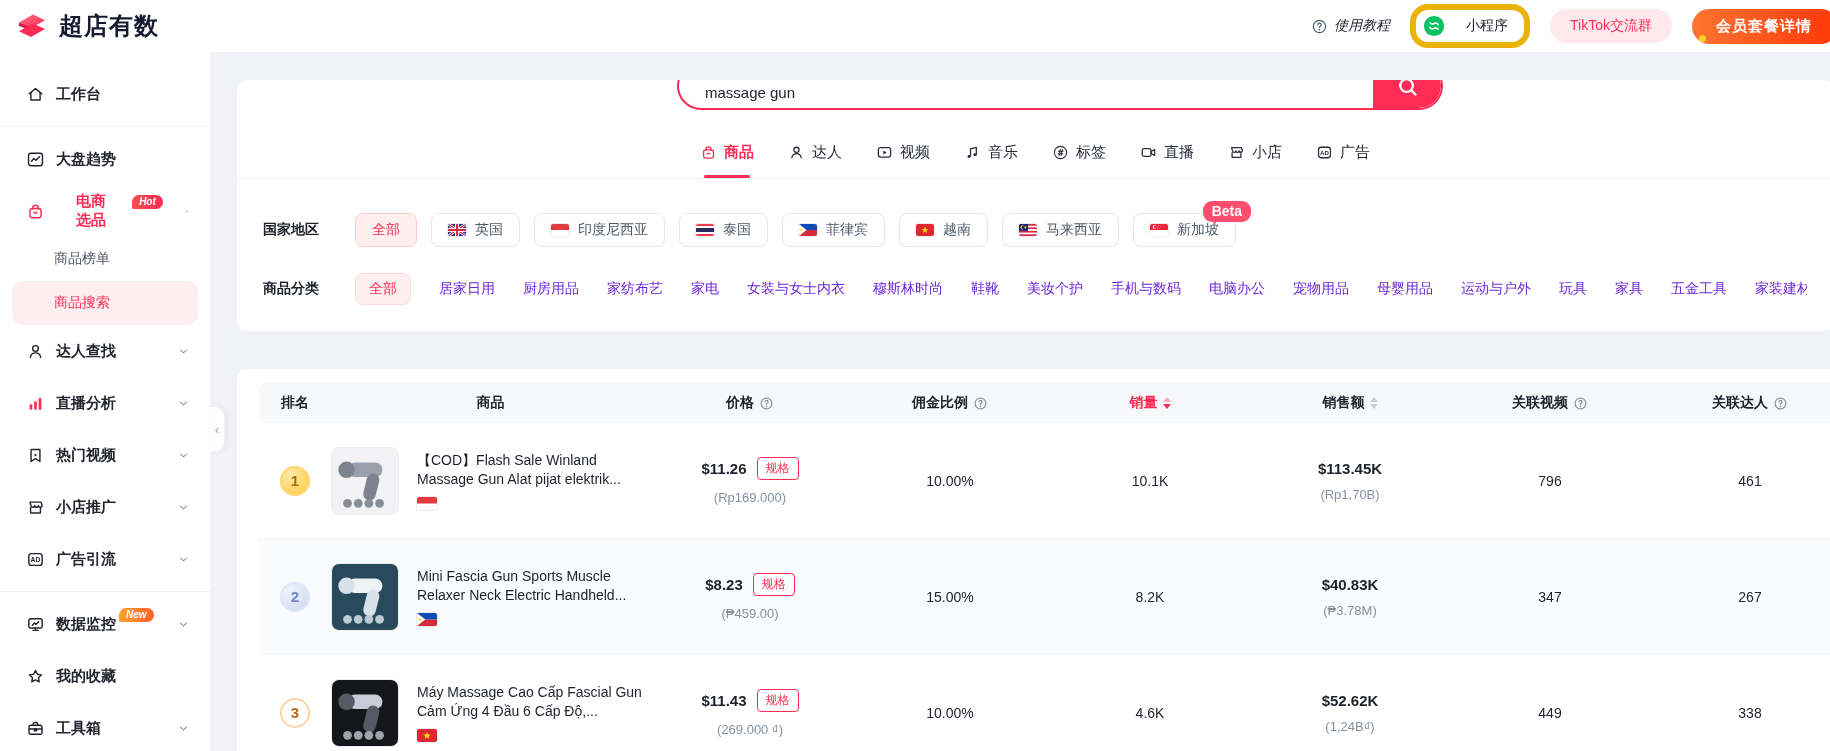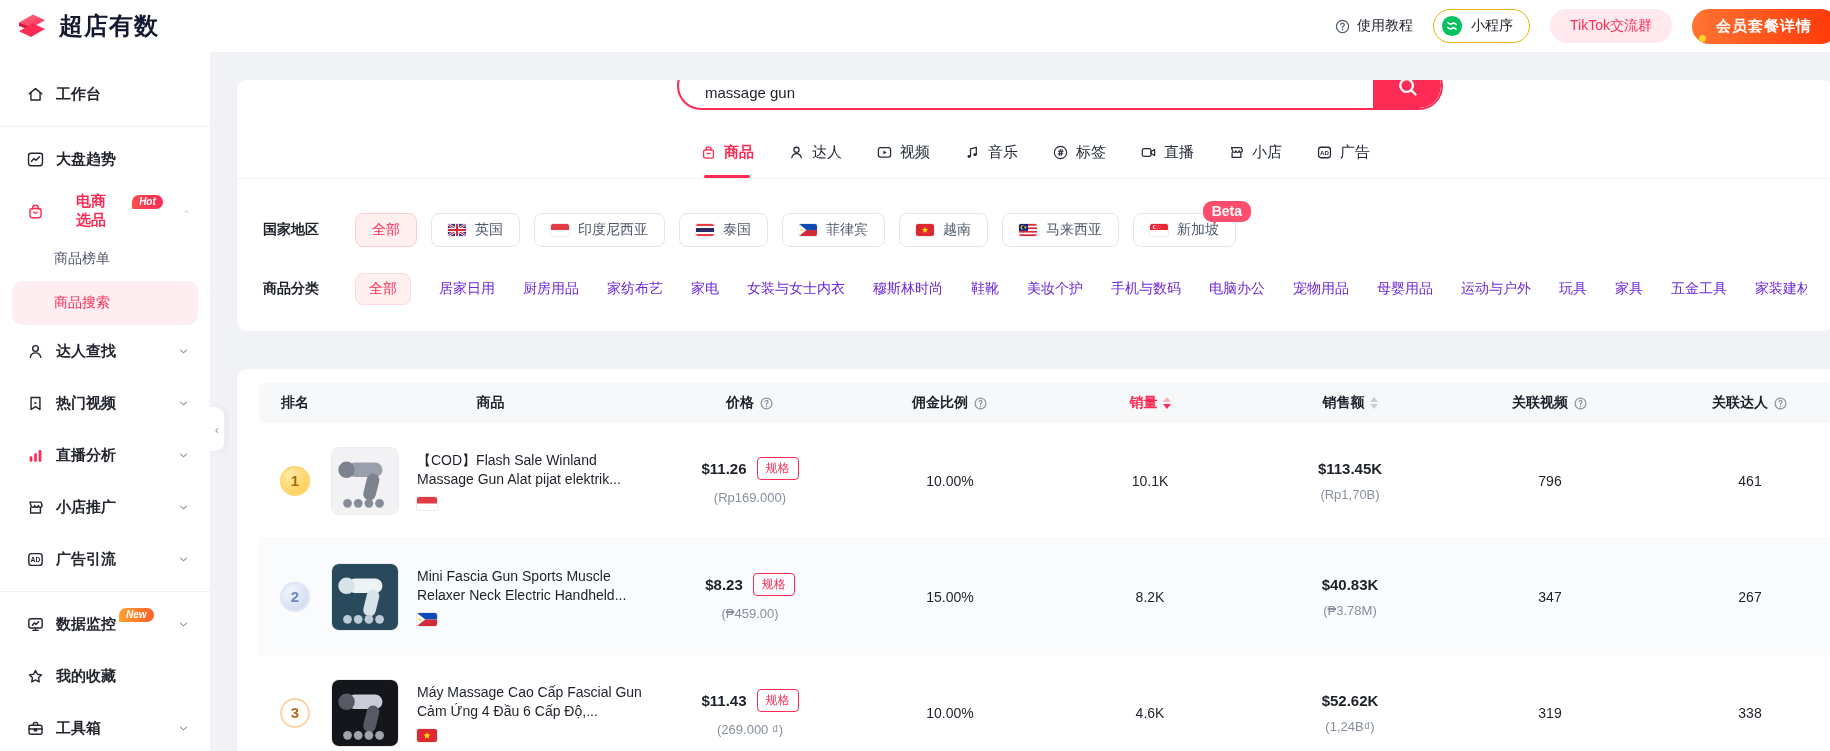--- a/index.html
+++ b/index.html
@@ -8,23 +8,23 @@
     position:relative; background:#f0f2f5;
     font-family:"Liberation Sans","DejaVu Sans",sans-serif; color:#1d2129; font-size:14px;
   }
   
   .topbar { position:absolute; top:0; left:0; right:0; height:52px; background:#fff; z-index:40;
             display:flex; align-items:center; justify-content:space-between; padding-left:14px; }
   .logo { display:flex; align-items:center; gap:9px; }
   .logo-ic { width:36px; height:36px; }
   .logo-text { font-size:24px; font-weight:bold; color:#161a30; letter-spacing:1px; }
   .top-right { display:flex; align-items:center; gap:20px; margin-right:-8px; }
-  .help-link { display:flex; align-items:center; gap:6px; font-size:14px; color:#23262f; cursor:pointer; }
+  .help-link { display:flex; align-items:center; gap:6px; font-size:14px; color:#23262f; cursor:pointer;font-style:italic; }
   .help-link .ic { width:17px; height:17px; color:#4e5969; }
-  .mp-pill { display:flex; align-items:center; gap:8px; border:1px solid #eab308; border-radius:18px;
+  .mp-pill { display:flex; align-items:center; gap:21px; border:6px solid #eab308; border-radius:18px;
              padding:5px 16px 5px 7px; font-size:14px; background:#fff; cursor:pointer; }
   .mp-pill .ic { width:22px; height:22px; }
   .tiktok-pill { background:#ffe9ee; color:#fe2c55; border-radius:18px; padding:8px 20px; font-size:14px; cursor:pointer; }
   .member-btn { position:relative; height:35px; display:flex; align-items:center; border:none; cursor:pointer;
                 background:linear-gradient(90deg,#ff7432,#ff3808); color:#fff; font-weight:bold; font-size:15px;
                 border-radius:18px; padding:0 26px 0 24px; letter-spacing:1px; }
   .member-btn::before { content:''; position:absolute; left:7px; bottom:2px; width:7px; height:7px;
                         border-radius:50%; background:#ffd12b; }
   
   .sidebar { position:absolute; top:52px; left:0; bottom:0; width:210px; background:#fff; z-index:30; padding-top:16px; }
@@ -219,42 +219,42 @@
         </svg>
       </span>
       <span>达人查找</span>
       <span class="chev">
         <svg viewBox="0 0 24 24" fill="none" stroke="currentColor" stroke-width="2" stroke-linecap="round">
           <path d="M6.5 9.5l5.5 5 5.5-5"></path>
         </svg>
       </span>
     </div>
     <div class="side-item">
-      <span class="s-icon">
-        <svg viewBox="0 0 24 24" fill="none" stroke="currentColor" stroke-width="1.8" stroke-linecap="round" stroke-linejoin="round">
-          <path d="M6.4 4.4h11.2v15.2l-5.6-3.6-5.6 3.6z"></path>
-          <path d="M10.8 9.4l3.4 1.9-3.4 1.9z" fill="currentColor" stroke="none"></path>
-        </svg>
-      </span>
-      <span>热门视频</span>
-      <span class="chev">
-        <svg viewBox="0 0 24 24" fill="none" stroke="currentColor" stroke-width="2" stroke-linecap="round">
-          <path d="M6.5 9.5l5.5 5 5.5-5"></path>
-        </svg>
-      </span>
-    </div>
-    <div class="side-item">
       <span class="s-icon" style="color:#fe2c55">
         <svg viewBox="0 0 24 24" fill="currentColor">
           <rect x="4.6" y="13" width="3.4" height="7" rx="1"></rect>
           <rect x="10.3" y="9" width="3.4" height="11" rx="1"></rect>
           <rect x="16" y="5" width="3.4" height="15" rx="1"></rect>
         </svg>
       </span>
       <span>直播分析</span>
+      <span class="chev">
+        <svg viewBox="0 0 24 24" fill="none" stroke="currentColor" stroke-width="2" stroke-linecap="round">
+          <path d="M6.5 9.5l5.5 5 5.5-5"></path>
+        </svg>
+      </span>
+    </div>
+    <div class="side-item">
+      <span class="s-icon">
+        <svg viewBox="0 0 24 24" fill="none" stroke="currentColor" stroke-width="1.8" stroke-linecap="round" stroke-linejoin="round">
+          <path d="M6.4 4.4h11.2v15.2l-5.6-3.6-5.6 3.6z"></path>
+          <path d="M10.8 9.4l3.4 1.9-3.4 1.9z" fill="currentColor" stroke="none"></path>
+        </svg>
+      </span>
+      <span>热门视频</span>
       <span class="chev">
         <svg viewBox="0 0 24 24" fill="none" stroke="currentColor" stroke-width="2" stroke-linecap="round">
           <path d="M6.5 9.5l5.5 5 5.5-5"></path>
         </svg>
       </span>
     </div>
     <div class="side-item">
       <span class="s-icon">
         <svg viewBox="0 0 24 24" fill="none" stroke="currentColor" stroke-width="1.8" stroke-linecap="round" stroke-linejoin="round">
           <path d="M5 5.2h14l1.3 4a2.3 2.3 0 0 1-4.6.2 2.35 2.35 0 0 1-4.7 0 2.3 2.3 0 0 1-4.6 0l-.2-.2z"></path>
@@ -727,18 +727,18 @@
               <span class="spec-badge">规格</span>
             </span>
             <span class="sub-val">(269.000 ₫)</span>
           </div>
           <div class="cell c-num">10.00%</div>
           <div class="cell c-num">4.6K</div>
           <div class="cell c-rev">
             <b class="price">$52.62K</b>
             <span class="sub-val">(1,24B₫)</span>
           </div>
-          <div class="cell c-num">319</div>
+          <div class="cell c-num">449</div>
           <div class="cell c-num">338</div>
         </div>
       </div>
   </section>
 </main>
 
 </body></html>

